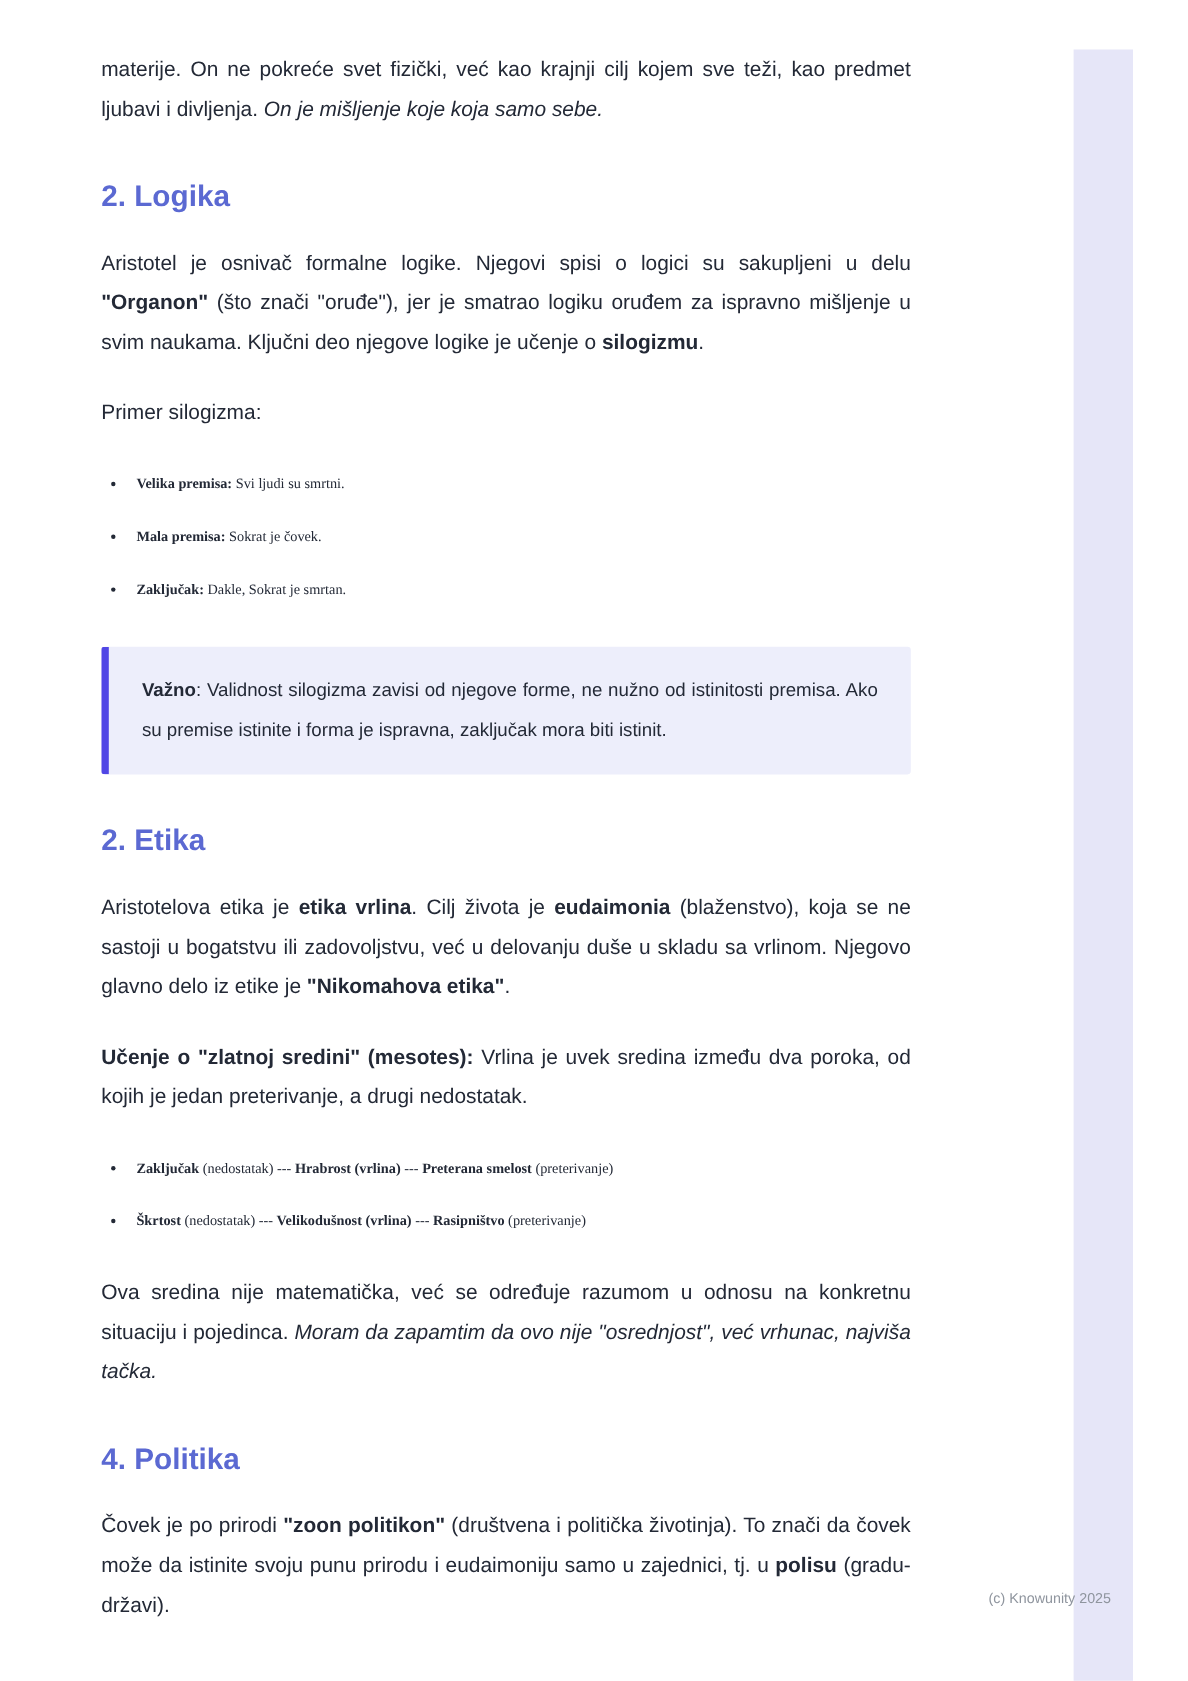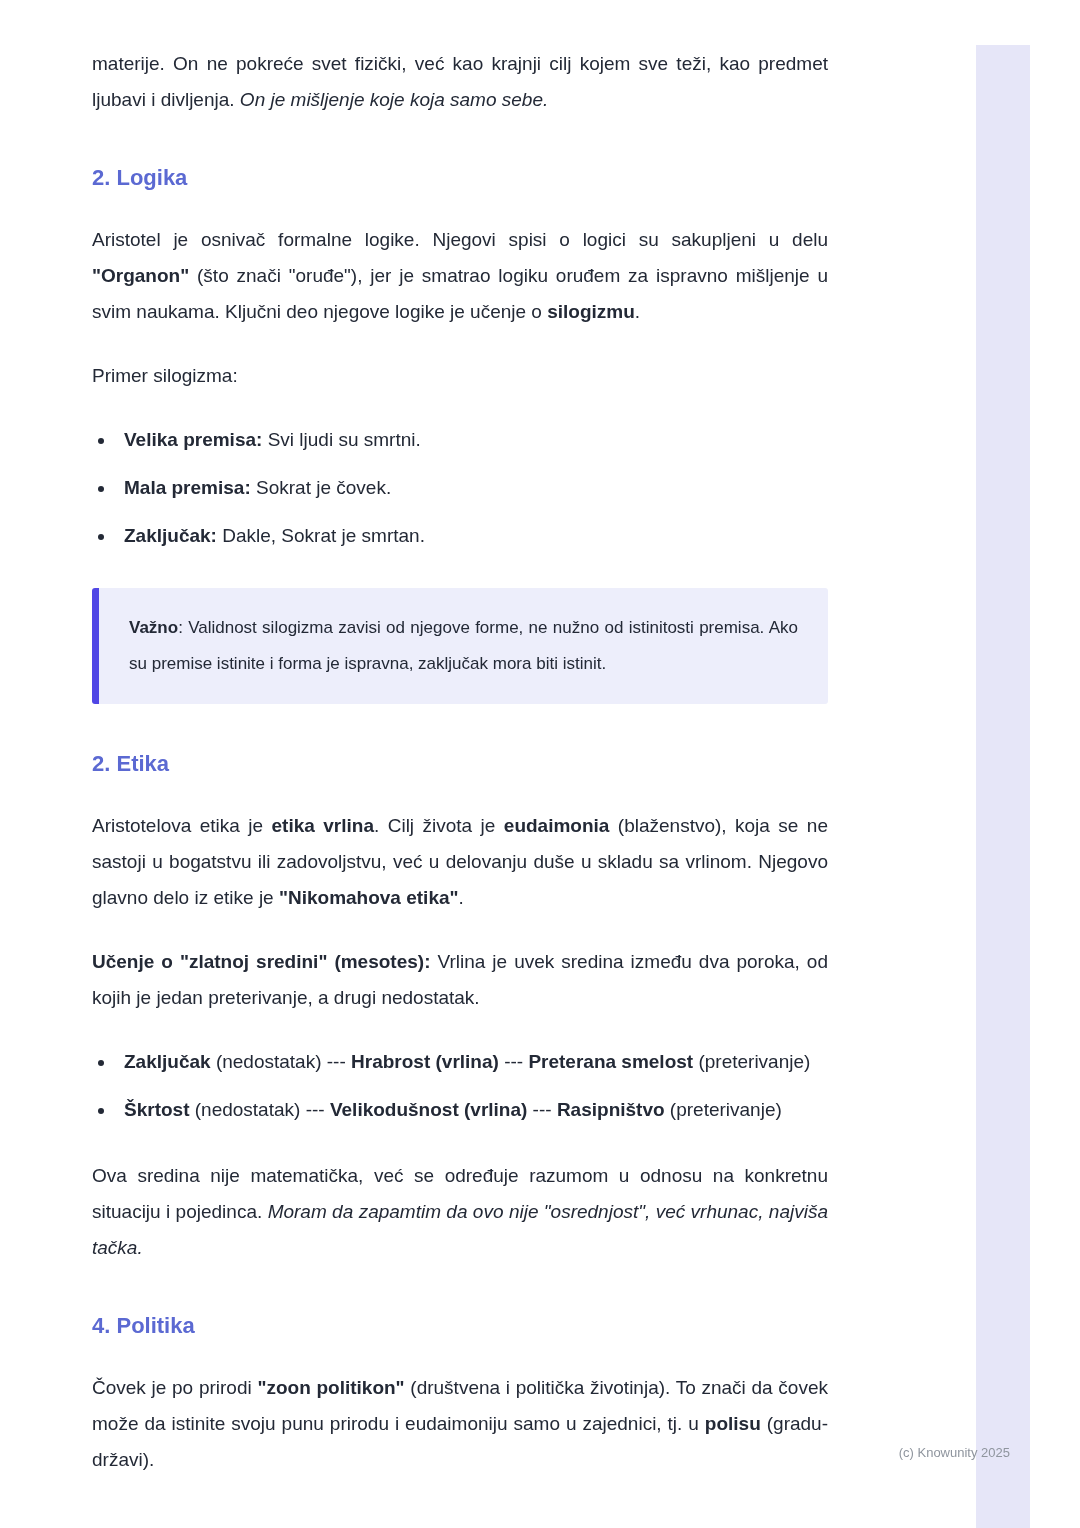--- a/index.html
+++ b/index.html
@@ -29,37 +29,38 @@
     position:absolute;
     left:92px;top:46px;width:736px;
   }
   p.para{
     font-size:19px;
     line-height:36px;
     text-align:justify;
     margin:0 0 28px 0;
   }
   h2.heading{
-    font-size:22px;
+    font-size:27px;
     line-height:32px;
     font-weight:700;
     color:var(--heading);
     margin:44px 0 28px 0;
     text-align:left;
   }
   ul.bullets{
     margin:4px 0 30px 0;
     padding-left:24px;
   }
   ul.bullets li{
-    font-size:19px;
+    font-size:13px;
     line-height:36px;
     text-align:justify;
     padding-left:8px;
     margin-bottom:12px;
+    font-family:Liberation Serif, serif;
   }
   ul.bullets li:last-child{margin-bottom:0;}
   .callout{
     background:var(--callout_bg);
     border-left:7px solid var(--callout_bar);
     border-radius:3px;
     padding:22px 30px 22px 30px;
     margin:34px 0 18px 0;
   }
   .callout .callout-text{

